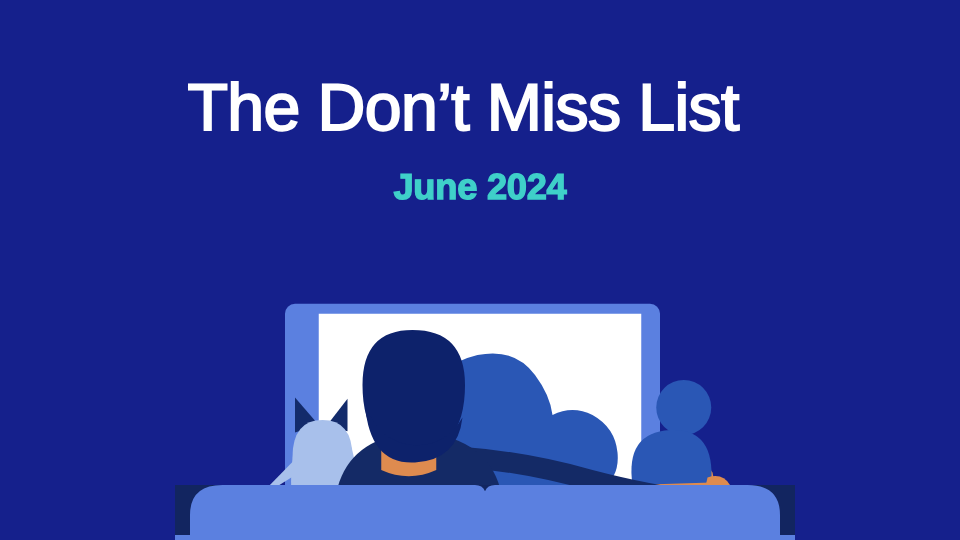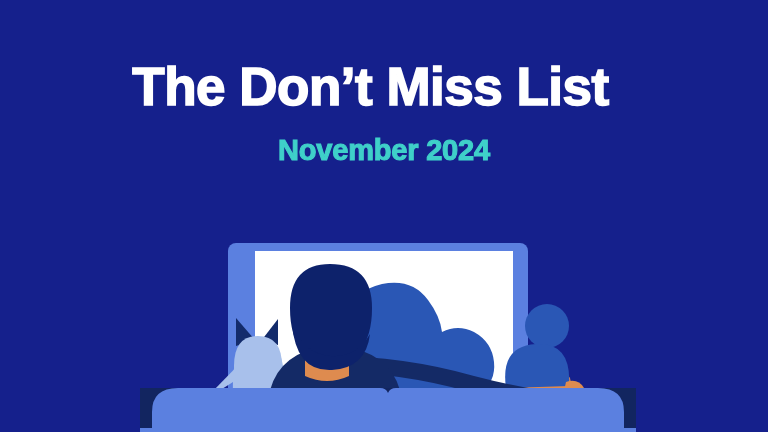--- a/index.html
+++ b/index.html
@@ -28,21 +28,21 @@
   }
   .main-title {
     margin: 0;
     position: absolute;
     left: 0;
     top: 58px;
     width: 741px;
     font-family: "Liberation Sans", sans-serif;
     font-size: 53px;
     line-height: 58px;
-    font-weight: 700;
+    font-weight: 400;
     letter-spacing: -0.5px;
     color: #ffffff;
     -webkit-text-stroke: 1.6px #ffffff;
     text-align: center;
   }
   .sub-title {
     margin: 0;
     position: absolute;
     left: 0;
     top: 133px;
@@ -145,16 +145,16 @@
                L598 388
                q26 0 26 24
                L624 432 Z" fill="#5B80E0"></path>
       <rect x="140" y="428" width="496" height="4" fill="#5B80E0"></rect>
 
     </svg>
   </div>
 
   <div class="title-block">
     <h1 class="main-title">The Don’t Miss List</h1>
-    <h2 class="sub-title">November 2024</h2>
+    <h2 class="sub-title">June 2024</h2>
   </div>
 
 </div>
 
 </body></html>

